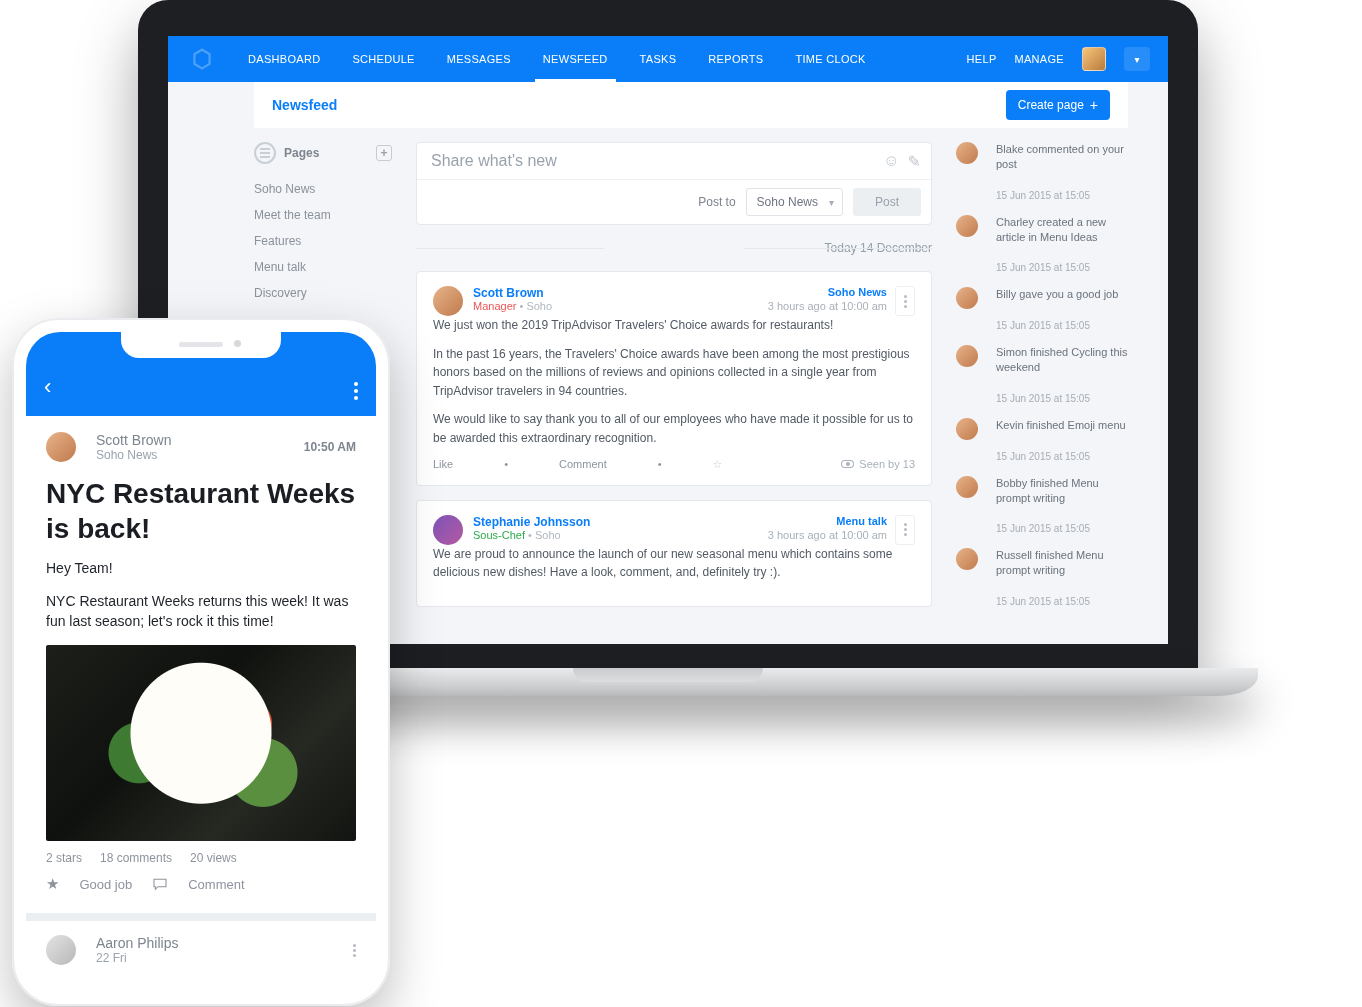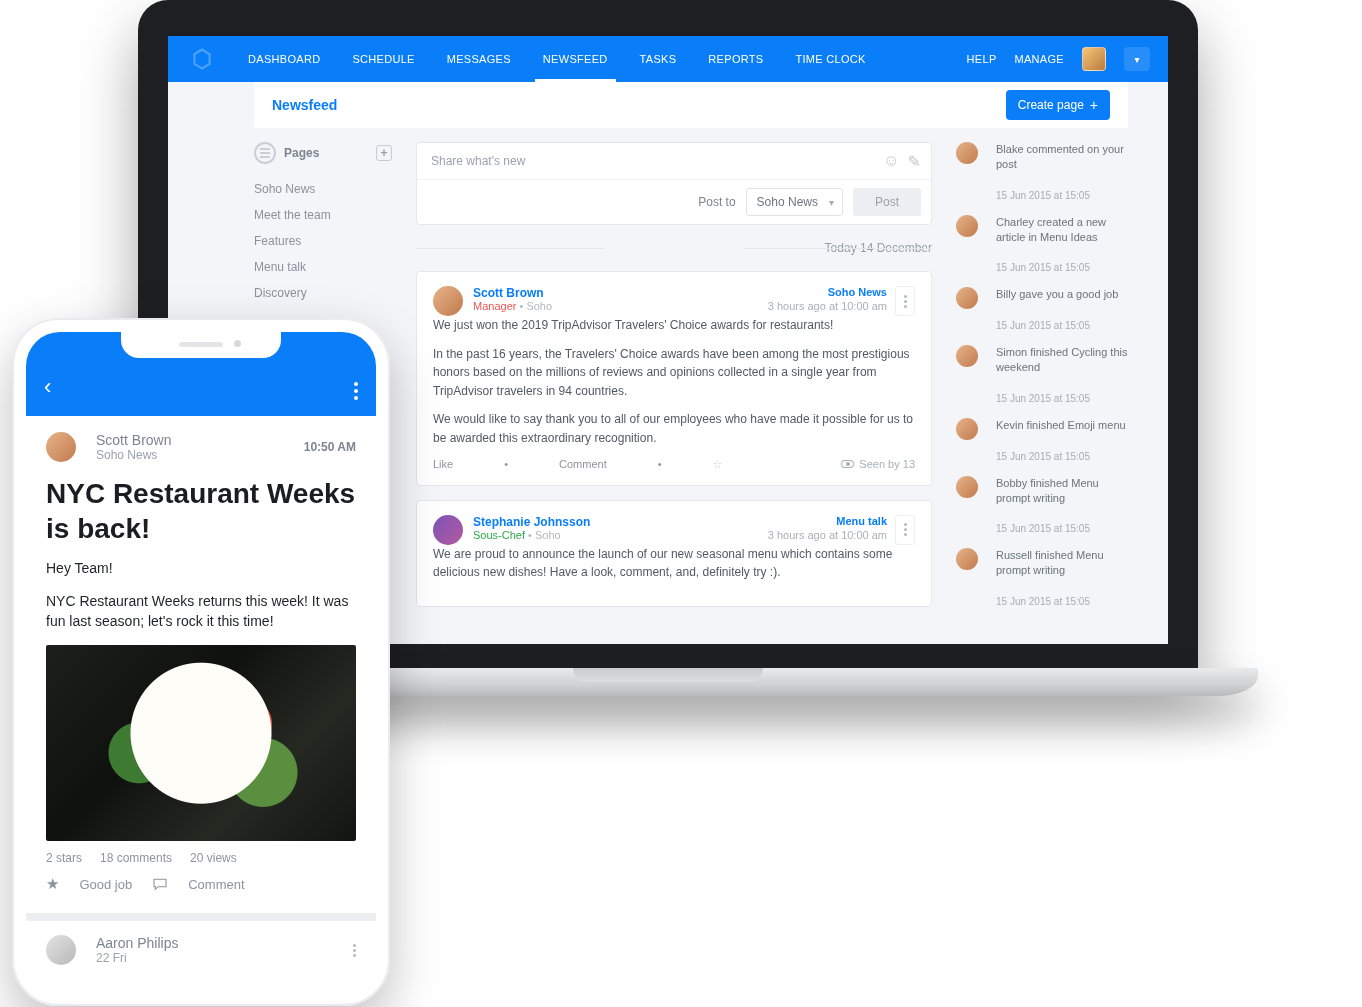--- a/index.html
+++ b/index.html
@@ -181,21 +181,21 @@
   background:#fff;
   border:1px solid #e4e7eb;
   border-radius:4px;
   padding:0;
 }
 .composer-input {
   height:36px;
   width:100%;
   border:none;
   padding:0 14px;
-  font-size:12px;
+  font-size:16px;
   color:#333;
   background:transparent;
 }
 .composer-input::placeholder { color:#9aa2ad; }
 .composer-top {
   display:flex;
   align-items:center;
   border-bottom:1px solid #eef0f3;
 }
 .composer-icons {

